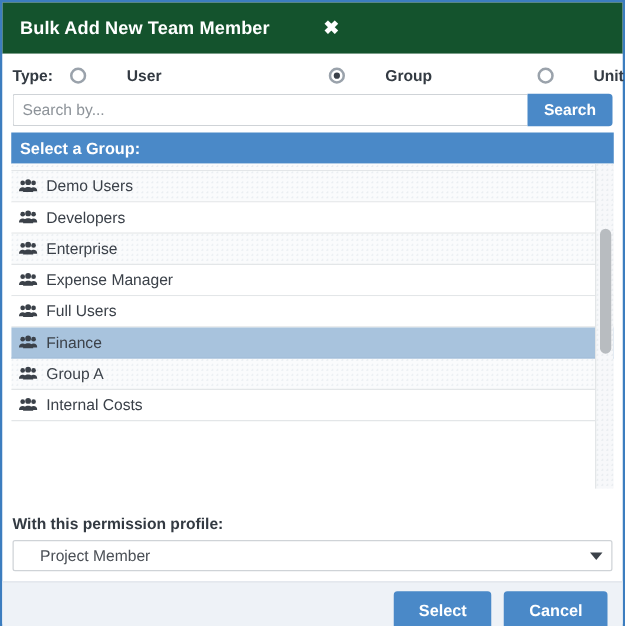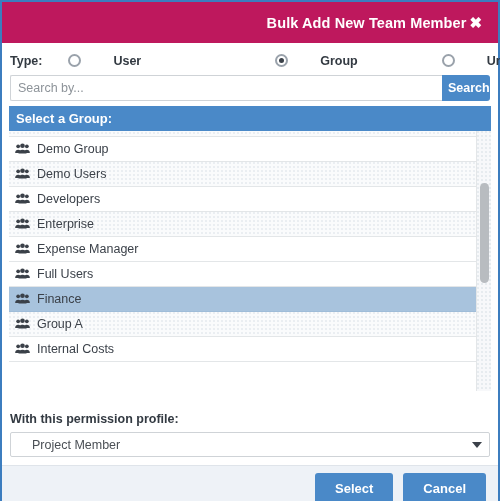--- a/index.html
+++ b/index.html
@@ -23,26 +23,27 @@
     border: 2px solid #3c7dbf;
     background: #ffffff;
     display: flex;
     flex-direction: column;
   }
 
   
   .titlebar {
     height: 41px;
     min-height: 41px;
-    background: #be185d;
-    display: flex;
-    align-items: center;
-    justify-content: flex-end;
+    background: #14532d;
+    display: flex;
+    align-items: center;
+    justify-content: flex-start;
     padding: 0 13px 0 14px;
     box-sizing: border-box;
+    gap: 40px;
   }
   .title-text {
     color: #ffffff;
     font-size: 14.5px;
     font-weight: bold;
     letter-spacing: 0.1px;
   }
   .close-btn {
     color: #ffffff;
     font-size: 15px;
@@ -65,21 +66,21 @@
     height: 27px;
     min-height: 27px;
     display: flex;
     align-items: center;
     margin-top: 4px;
   }
   .type-label {
     font-size: 12.5px;
     font-weight: bold;
     color: #333a42;
-    margin-right: 22px;
+    margin-right: 10px;
   }
   .radio-group {
     display: flex;
     align-items: center;
     cursor: pointer;
     gap: 24px;
   }
   .radio-group.opt-user { margin-left: 4px; }
   .radio-group.opt-group { margin-left: 134px; }
   .radio-group.opt-unit { margin-left: 84px; }
@@ -125,21 +126,21 @@
     font-family: "Liberation Sans", sans-serif;
     font-size: 12.5px;
     color: #4a4f55;
     padding: 0 7px;
     box-sizing: border-box;
     outline: none;
     border-radius: 2px 0 0 2px;
   }
   .search-input::placeholder { color: #8d9399; }
   .search-btn {
-    width: 48px;
+    width: 68px;
     background: #4a89c8;
     color: #ffffff;
     border: none;
     font-family: "Liberation Sans", sans-serif;
     font-size: 12.5px;
     font-weight: bold;
     cursor: pointer;
     border-radius: 0 3px 3px 0;
   }
 
@@ -333,31 +334,20 @@
     <div class="search-row">
       <input class="search-input" type="text" placeholder="Search by..." style="">
       <button class="search-btn">Search</button>
     </div>
 
     <div class="section-header">Select a Group:</div>
 
     <div class="list-wrap">
       <div class="list-inner">
           <div class="list-row striped"></div>
-          <div class="list-row">
-            <svg class="row-icon" viewBox="0 0 20 16">
-              <circle cx="4.2" cy="4.4" r="2.5" fill="#3b4149"></circle>
-              <circle cx="15.8" cy="4.4" r="2.5" fill="#3b4149"></circle>
-              <circle cx="10" cy="3.6" r="3.1" fill="#3b4149"></circle>
-              <path d="M0.2 13.2c0-2.5 1.8-4.1 4-4.1s4 1.6 4 4.1z" fill="#3b4149"></path>
-              <path d="M11.8 13.2c0-2.5 1.8-4.1 4-4.1s4 1.6 4 4.1z" fill="#3b4149"></path>
-              <path d="M4.6 14c0-3.1 2.3-5.1 5.4-5.1s5.4 2 5.4 5.1z" fill="#3b4149"></path>
-            </svg>
-            <span class="row-label">Demo Group</span>
-          </div>
           <div class="list-row striped">
             <svg class="row-icon" viewBox="0 0 20 16">
               <circle cx="4.2" cy="4.4" r="2.5" fill="#3b4149"></circle>
               <circle cx="15.8" cy="4.4" r="2.5" fill="#3b4149"></circle>
               <circle cx="10" cy="3.6" r="3.1" fill="#3b4149"></circle>
               <path d="M0.2 13.2c0-2.5 1.8-4.1 4-4.1s4 1.6 4 4.1z" fill="#3b4149"></path>
               <path d="M11.8 13.2c0-2.5 1.8-4.1 4-4.1s4 1.6 4 4.1z" fill="#3b4149"></path>
               <path d="M4.6 14c0-3.1 2.3-5.1 5.4-5.1s5.4 2 5.4 5.1z" fill="#3b4149"></path>
             </svg>
             <span class="row-label">Demo Users</span>

